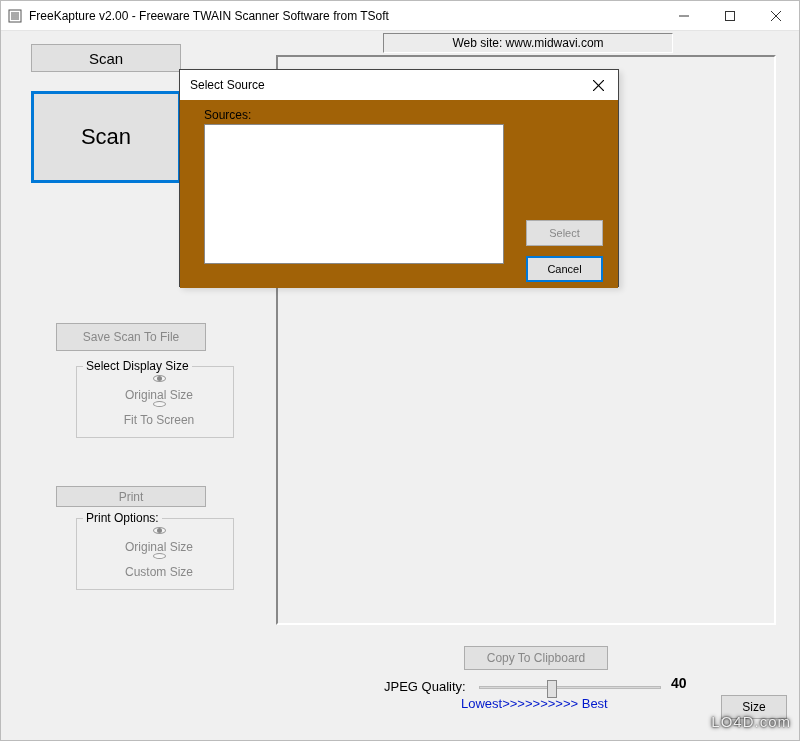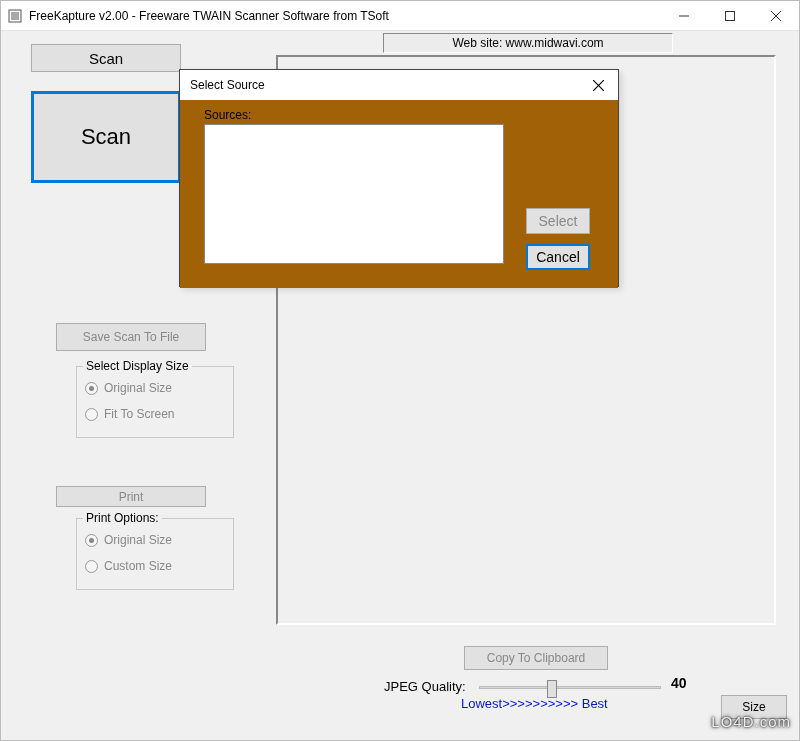--- a/index.html
+++ b/index.html
@@ -98,20 +98,21 @@
     padding: 0 3px;
     font-size: 12px;
   }
   .fs-display { left: 27px; top: 335px; width: 158px; height: 72px; }
   .fs-print    { left: 27px; top: 487px; width: 158px; height: 72px; }
   .radio-row {
     display: flex; align-items: center;
     height: 26px; padding-left: 8px; gap: 6px;
     color: #888;
     font-size: 12px;
+    flex-direction: column;
   }
   .radio-circle {
     width: 13px; height: 13px;
     border: 1px solid #999; border-radius: 50%;
     background: #f5f5f5;
     display: inline-flex; align-items: center; justify-content: center;
   }
   .radio-circle.checked::after {
     content: ""; width: 5px; height: 5px; background: #888; border-radius: 50%;
   }
@@ -161,23 +162,24 @@
     display: flex; align-items: center; justify-content: center;
     font-size: 15px;
   }
   .dialog-body { position: relative; background: #a16207; height: 188px; }
   .sources-label { position: absolute; left: 24px; top: 8px; font-size: 12px; }
   .sources-list {
     position: absolute; left: 24px; top: 24px; width: 300px; height: 140px;
     background: #fff; border: 1px solid #888;
   }
   .dlg-btn {
-    position: absolute; width: 64px; height: 26px;
-    display: flex; align-items: center; justify-content: center;
-    font-size: 14px;
+    position: absolute; width: 77px; height: 26px;
+    display: flex; align-items: center; justify-content: center;
+    font-size: 11px;
+    margin-top: 12px;
   }
   .select-btn { left: 346px; top: 108px; background: #e1e1e1; border: 1px solid #adadad; color: #888; }
   .cancel-btn { left: 346px; top: 144px; background: #e1e1e1; border: 2px solid #0078d7; }
 </style>
 </head>
 <body>
 
 <div class="window">
   <div class="titlebar">
     <span class="titlebar-icon">

